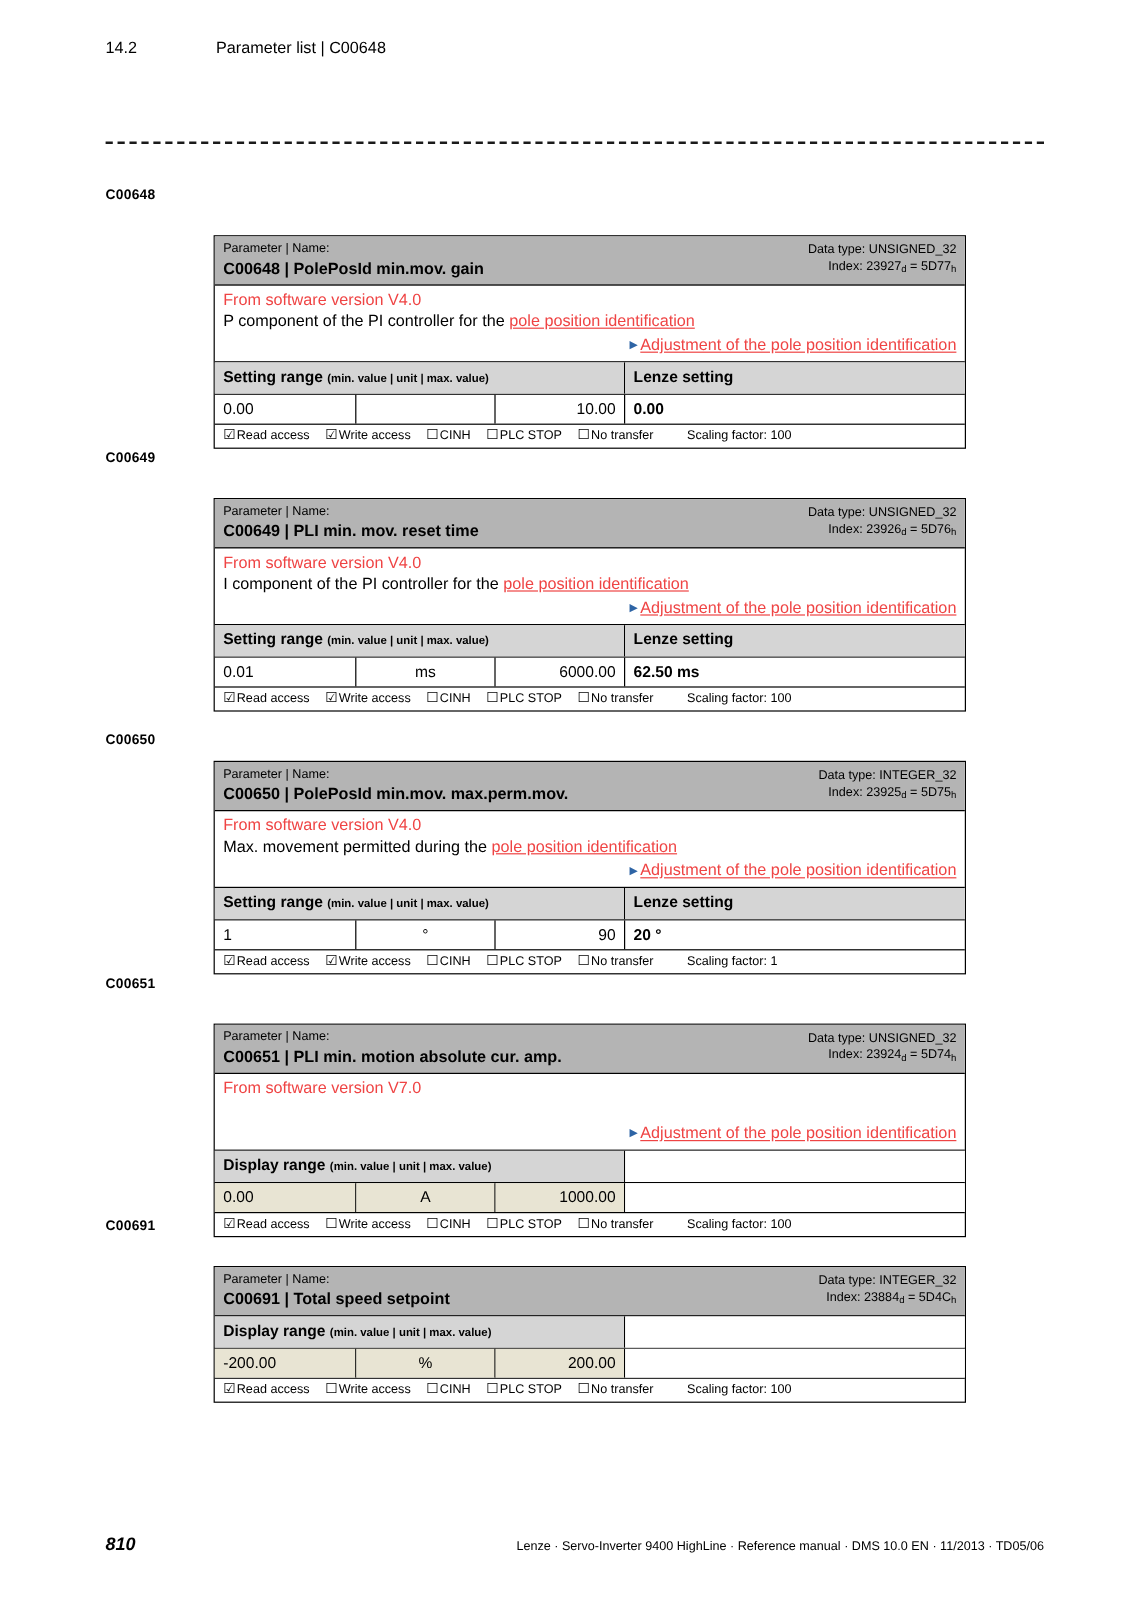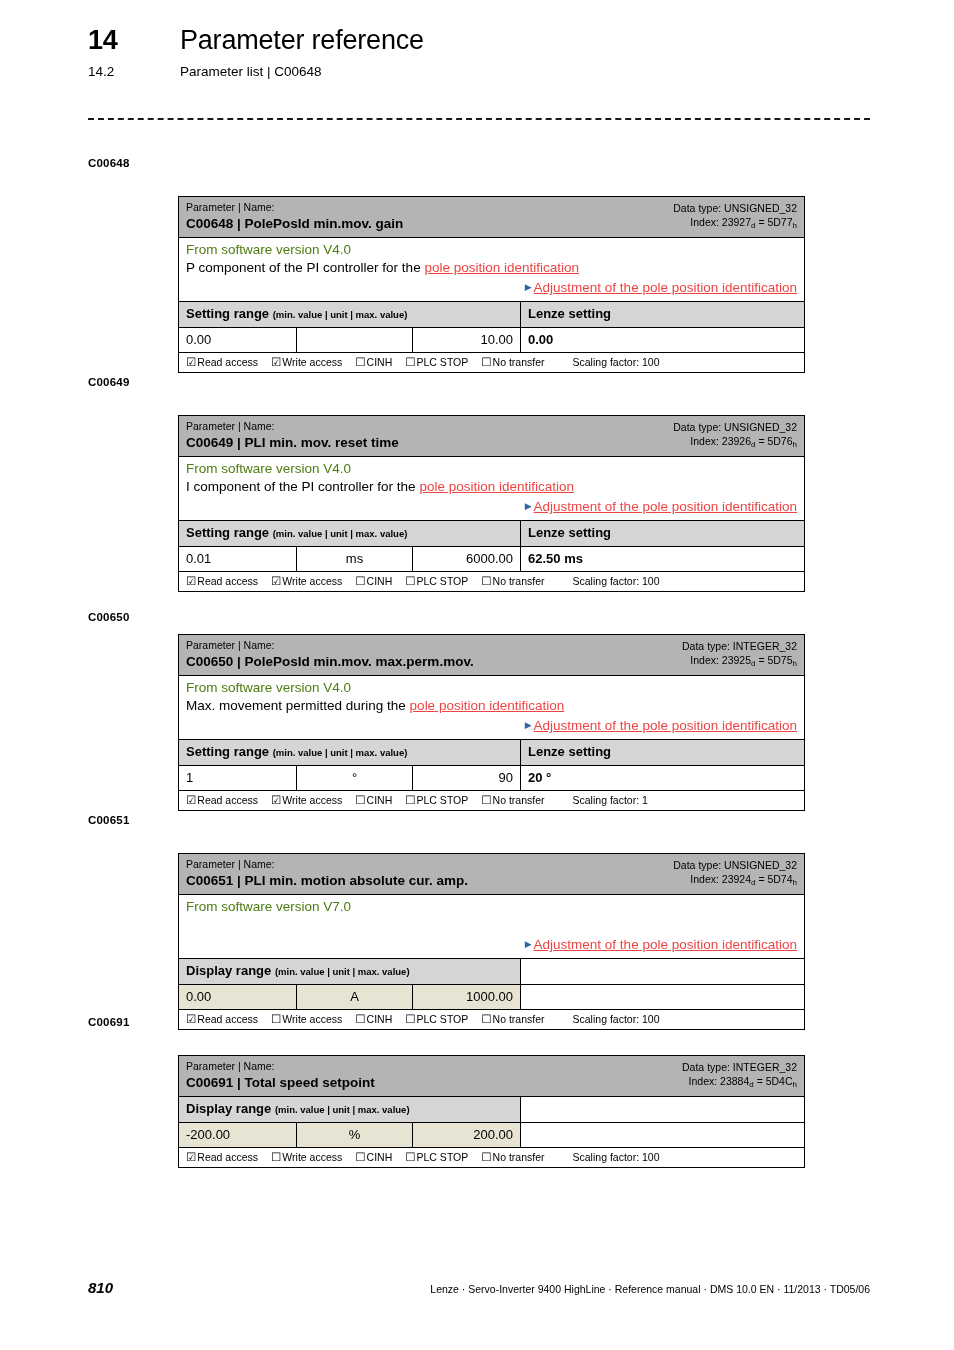--- a/index.html
+++ b/index.html
@@ -118,21 +118,21 @@
     position: relative;
     top: 2px;
   }
 
   
   .band-desc {
     border-bottom: 1px solid #000000;
     padding: 3px 7px 4px 7px;
   }
   .swver {
-    color: #4d7c0f;
+    color: #ef4444;
     font-size: 13.5px;
     line-height: 18px;
   }
   .desc {
     font-size: 13.5px;
     line-height: 18px;
   }
   .xlink {
     color: #ef4444;
     text-decoration: underline;
@@ -238,24 +238,20 @@
   }
   .foot-credit {
     margin-left: auto;
     font-size: 10.5px;
   }
 </style>
 </head>
 <body>
 
 <div class="page-head">
-  <div class="chap-row">
-    <div class="chap-num">14</div>
-    <div class="chap-title">Parameter reference</div>
-  </div>
   <div class="sec-row">
     <div class="sec-num">14.2</div>
     <div class="sec-title">Parameter list | C00648</div>
   </div>
 </div>
 <div class="dash-rule"></div>
 
 <div id="tables-root">
     <div class="margin-label" style="top: 157px;">C00648</div>
     <div class="ptable" style="top: 196px;">

